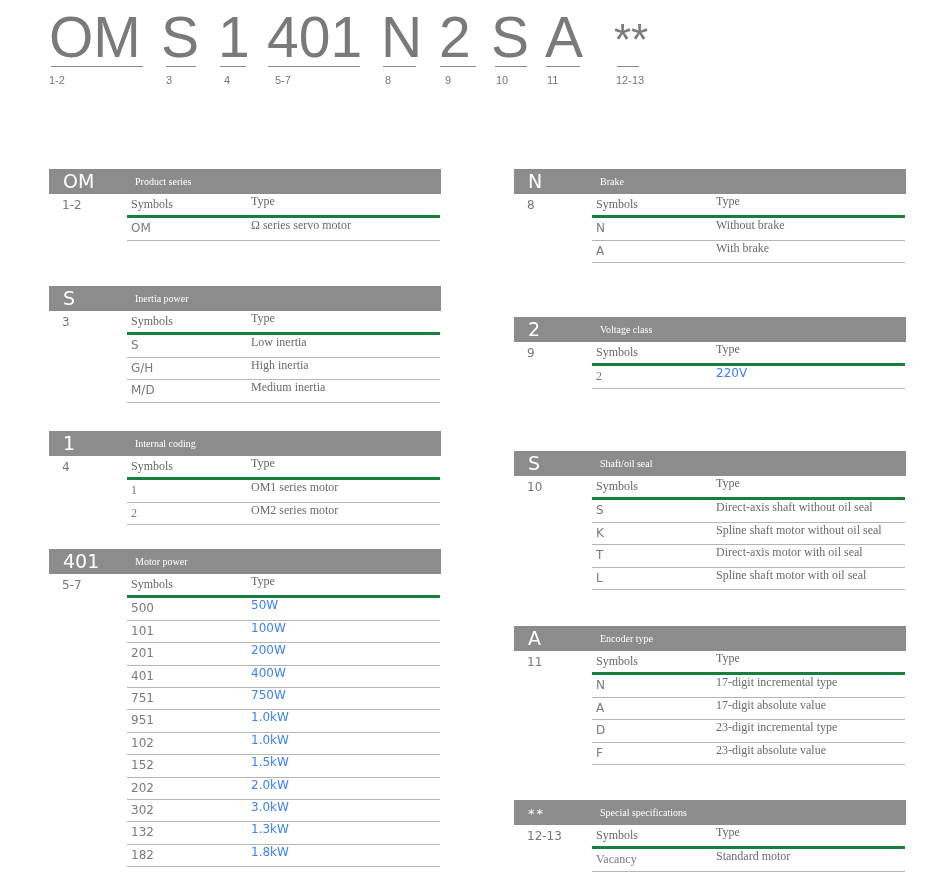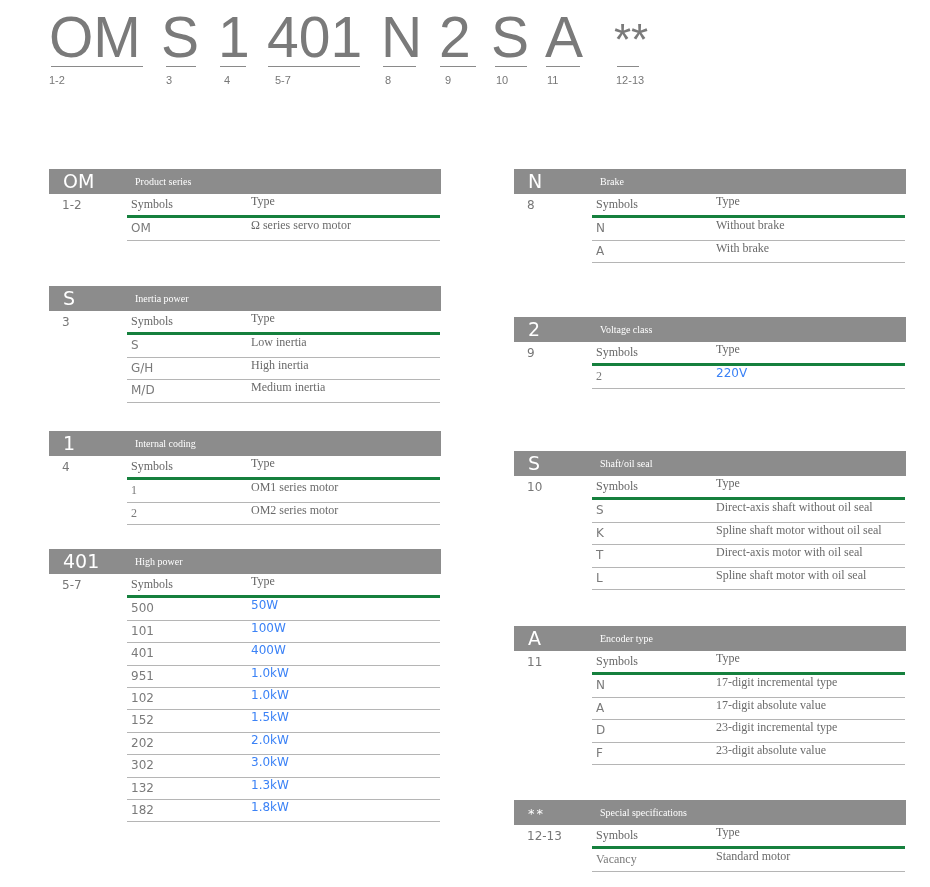--- a/index.html
+++ b/index.html
@@ -141,41 +141,49 @@
     <div class="row">
       <span class="cell-sym serif">2</span>
       <span class="cell-type">OM2 series motor</span>
     </div>
   </div>
 </div>
 
 <div class="section" style="left:49px; top:549px">
   <div class="sec-bar">
     <span class="sec-code">401</span>
-    <span class="sec-title">High power</span>
+    <span class="sec-title">Motor power</span>
   </div>
   <span class="sec-pos">5-7</span>
   <div class="tbl">
     <div class="row head">
       <span class="cell-sym">Symbols</span>
       <span class="cell-type">Type</span>
     </div>
     <div class="row">
         <span class="cell-sym">500</span>
         <span class="cell-type sans">50W</span>
       </div>
     <div class="row">
         <span class="cell-sym">101</span>
         <span class="cell-type sans">100W</span>
       </div>
     <div class="row">
+        <span class="cell-sym">201</span>
+        <span class="cell-type sans">200W</span>
+      </div>
+    <div class="row">
         <span class="cell-sym">401</span>
         <span class="cell-type sans">400W</span>
       </div>
     <div class="row">
+        <span class="cell-sym">751</span>
+        <span class="cell-type sans">750W</span>
+      </div>
+    <div class="row">
         <span class="cell-sym">951</span>
         <span class="cell-type sans">1.0kW</span>
       </div>
     <div class="row">
         <span class="cell-sym">102</span>
         <span class="cell-type sans">1.0kW</span>
       </div>
     <div class="row">
         <span class="cell-sym">152</span>
         <span class="cell-type sans">1.5kW</span>

